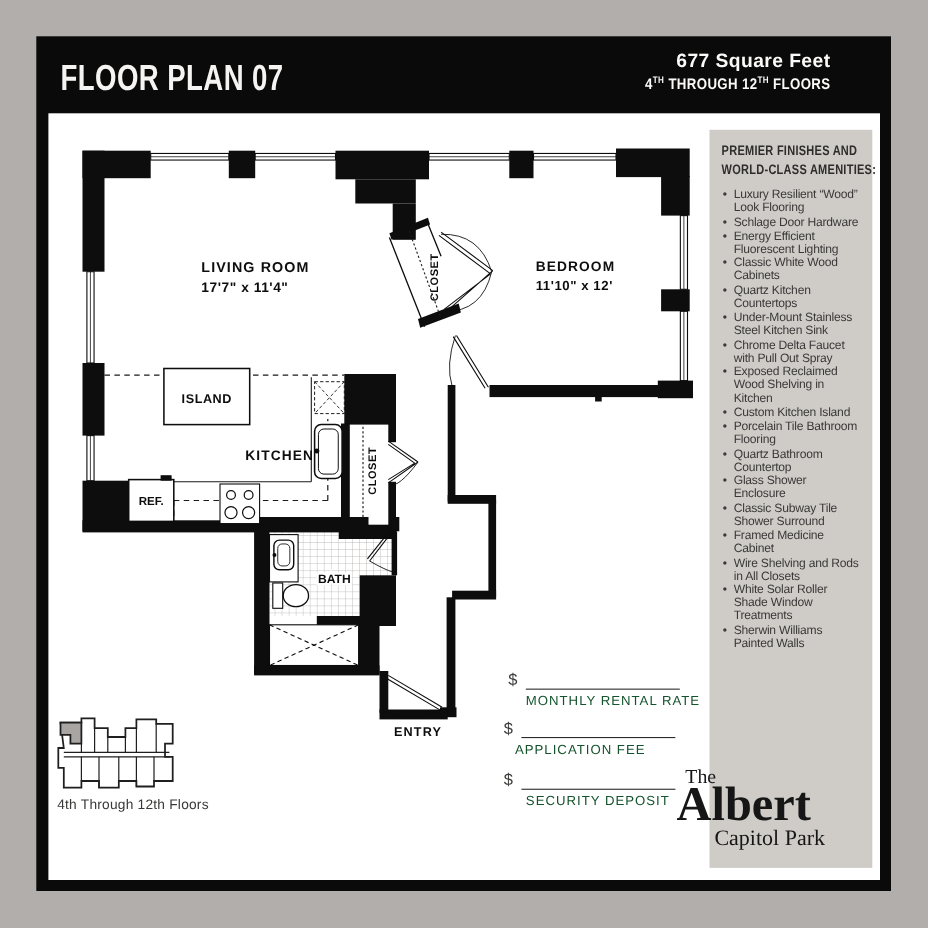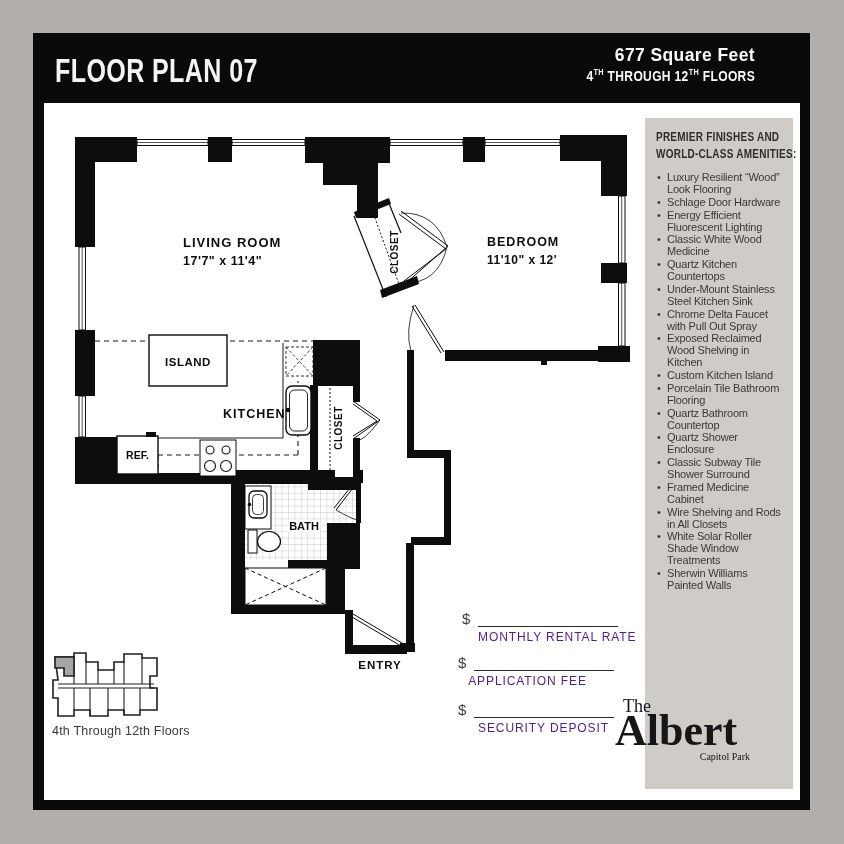--- a/index.html
+++ b/index.html
@@ -13,29 +13,29 @@
   .floors sup{font-size:8.5px;}
   .panel{position:absolute;left:645px;top:118px;width:148px;height:671px;background:#cfccc8;}
   .amen{padding:11px 10px 0 11px;color:#2e2d2b;}
   .amen-h{font-weight:bold;font-size:12.5px;line-height:1.32;letter-spacing:.3px;transform:scaleX(.8);transform-origin:left top;white-space:nowrap;}
   .amen-list{list-style:none;margin:10px 0 0;padding:0;font-size:11px;line-height:1.08;letter-spacing:-.2px;color:#3a3938;}
   .amen-list li{padding-left:11px;position:relative;margin:0 0 1px 0;}
   .amen-list li::before{content:"\2022";position:absolute;left:1px;top:0;}
   .price-row{position:absolute;color:#3f3e3c;}
   .price-row .dollar{position:absolute;left:0;top:0;font-size:15px;}
   .price-row .pline{position:absolute;left:16px;top:16px;width:140px;height:0;border-bottom:1.5px solid #2b2b2b;}
-  .price-row .plabel{position:absolute;left:16px;top:20px;width:139px;font-size:12px;letter-spacing:.9px;white-space:nowrap;text-align:center;color:#4c1d95;}
+  .price-row .plabel{position:absolute;left:16px;top:20px;width:139px;font-size:12px;letter-spacing:.9px;white-space:nowrap;text-align:center;color:#14532d;}
   #price-monthly{left:462px;top:610px;}
   #price-application{left:458px;top:654px;}
   #price-application .plabel{left:0;text-align:center;}
   #price-security{left:458px;top:701px;}
   .logo{position:absolute;left:614px;top:697px;width:148px;color:#161616;font-family:"Liberation Serif",serif;}
   .logo-the{font-size:18px;margin-left:9px;line-height:1;}
   .logo-name{font-size:44px;line-height:.92;margin-left:1px;margin-top:-4px;font-weight:bold;}
-  .logo-sub{font-size:10px;text-align:right;margin-right:12px;margin-top:0px;padding-left:21px;}
+  .logo-sub{font-size:20px;text-align:right;margin-right:12px;margin-top:0px;padding-left:21px;}
   .kp-cap{position:absolute;left:52px;top:724px;font-size:12.5px;color:#3a3938;letter-spacing:.2px;}
   svg text{font-family:"Liberation Sans",sans-serif;fill:#0d0d0d;}
 </style>
 </head>
 <body>
 
 <div class="page">
   <div class="frame"></div>
   <div class="inner"></div>
 
@@ -205,29 +205,29 @@
   <div class="panel">
     <div class="amen">
       <div class="amen-h">
         <div>PREMIER FINISHES AND</div>
         <div>WORLD-CLASS AMENITIES:</div>
       </div>
       <ul class="amen-list">
           <li>Luxury Resilient “Wood” Look Flooring</li>
           <li>Schlage Door Hardware</li>
           <li>Energy Efficient Fluorescent Lighting</li>
-          <li>Classic White Wood Medicine</li>
+          <li>Classic White Wood Cabinets</li>
           <li>Quartz Kitchen Countertops</li>
           <li>Under-Mount Stainless Steel Kitchen Sink</li>
           <li>Chrome Delta Faucet with Pull Out Spray</li>
           <li>Exposed Reclaimed Wood Shelving in Kitchen</li>
           <li>Custom Kitchen Island</li>
           <li>Porcelain Tile Bathroom Flooring</li>
           <li>Quartz Bathroom Countertop</li>
-          <li>Quartz Shower Enclosure</li>
+          <li>Glass Shower Enclosure</li>
           <li>Classic Subway Tile Shower Surround</li>
           <li>Framed Medicine Cabinet</li>
           <li>Wire Shelving and Rods in All Closets</li>
           <li>White Solar Roller Shade Window Treatments</li>
           <li>Sherwin Williams Painted Walls</li>
         </ul>
     </div>
   </div>
 
   <div class="price-row" id="price-monthly">

